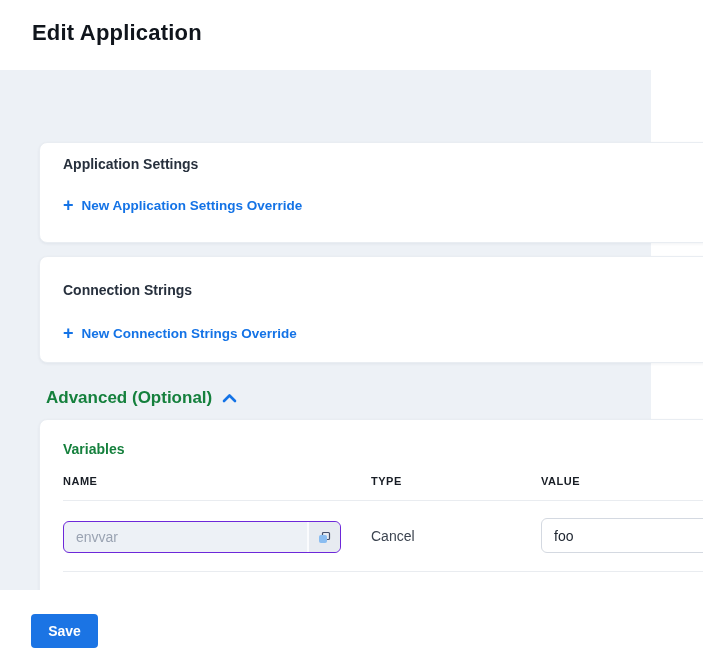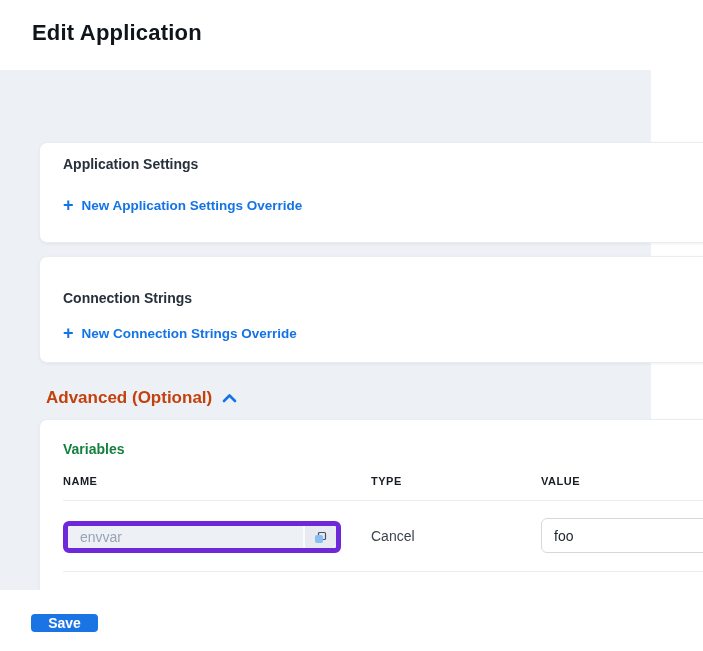--- a/index.html
+++ b/index.html
@@ -33,38 +33,38 @@
   .card-1 { top: 72px;  height: 101px; }
   .card-2 { top: 186px; height: 107px; }
   .card-3 { top: 349px; height: 211px; }
 
   .card-heading {
     position: absolute; left: 23px;
     font-size: 14px; font-weight: 700; color: #27303d;
     line-height: 16px;
   }
   .card-1 .card-heading { top: 13px; }
-  .card-2 .card-heading { top: 25px; margin-top: 8px; }
+  .card-2 .card-heading { top: 25px; }
 
   .add-link {
     position: absolute; left: 23px;
     display: flex; align-items: center; gap: 8px;
     color: #1473e6; font-size: 13.5px; font-weight: 700;
     line-height: 15px; text-decoration: none; cursor: pointer;
     white-space: nowrap;
   }
   .card-1 .add-link { top: 55px; }
   .card-2 .add-link { top: 69px; }
   .plus-glyph { font-size: 18px; font-weight: 700; line-height: 12px; position: relative; top: -1px; }
 
   .advanced-toggle {
     position: absolute; left: 46px; top: 318px;
     display: flex; align-items: center; gap: 10px; cursor: pointer;
   }
-  .advanced-label { font-size: 17px; font-weight: 700; color: #c2410c; line-height: 20px; }
+  .advanced-label { font-size: 17px; font-weight: 700; color: #15803d; line-height: 20px; }
   .chevron-up { display: block; }
 
   
   .vars-heading {
     position: absolute; left: 23px; top: 21px;
     font-size: 14px; font-weight: 700; color: #15803d; line-height: 16px;
   }
   .col-header {
     position: absolute; top: 55px;
     font-size: 11px; font-weight: 700; color: #181d25;
@@ -76,21 +76,21 @@
   .table-divider {
     position: absolute; left: 23px; right: 0; height: 1px; background: #e9ecf0;
   }
   .tdiv-1 { top: 80px; }
   .tdiv-2 { top: 151px; }
 
   .name-group {
     position: absolute; left: 23px; top: 101px;
     width: 278px; height: 32px;
     background: #edf1f6;
-    border: 5px solid #6d28d9;
+    border: 1px solid #6d28d9;
     border-radius: 6px;
   }
   .name-input {
     position: absolute; left: 0; top: 0;
     width: 240px; height: 100%;
     background: transparent; border: none; outline: none;
     color: #9aa3b2; font-size: 14px; padding: 0 0 0 12px;
     font-family: "Liberation Sans", sans-serif;
   }
   .copy-btn {
@@ -116,21 +116,21 @@
     font-family: "Liberation Sans", sans-serif; outline: none;
   }
   .vars-link { top: 170px; }
 
   .footer {
     position: absolute; top: 590px; left: 0;
     width: 703px; height: 61px; background: #ffffff;
   }
   .save-btn {
     position: absolute; left: 31px; top: 24px;
-    width: 67px; height: 18px;
+    width: 67px; height: 34px;
     background: #1b74e4; color: #ffffff;
     border: none; border-radius: 4px;
     font-size: 14px; font-weight: 700;
     font-family: "Liberation Sans", sans-serif; cursor: pointer;
   }
   .cancel-btn {
     position: absolute; left: 113px; top: 24px;
     width: 84px; height: 30px;
     background: #edeff3; color: #5a6473;
     border: none; border-radius: 4px;

